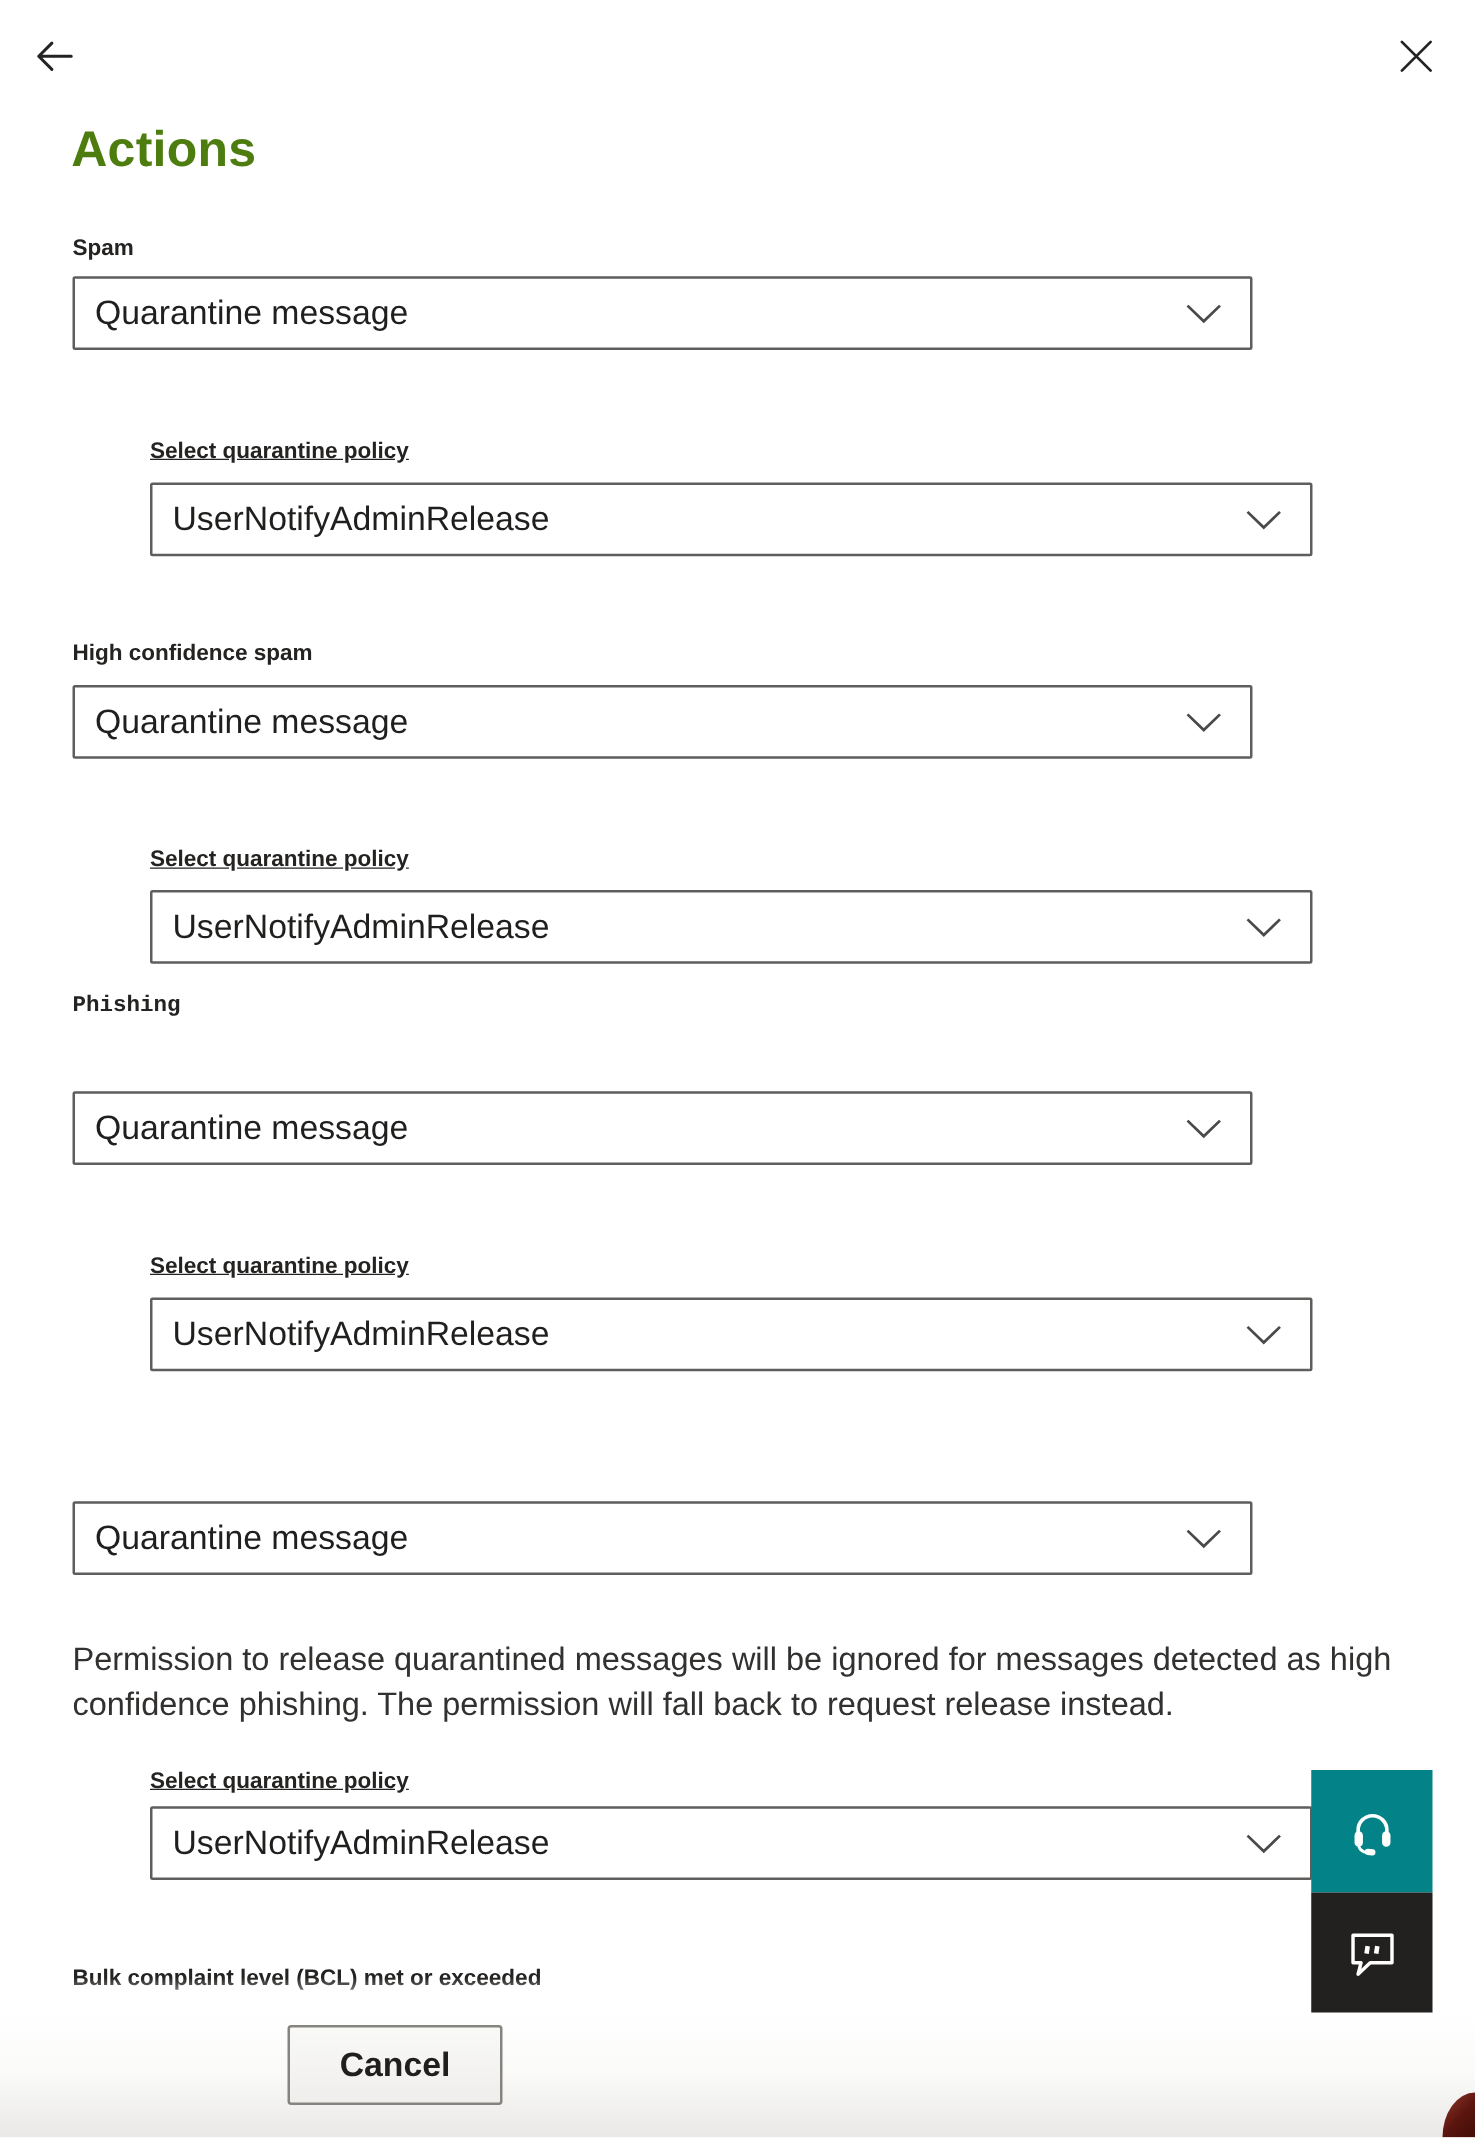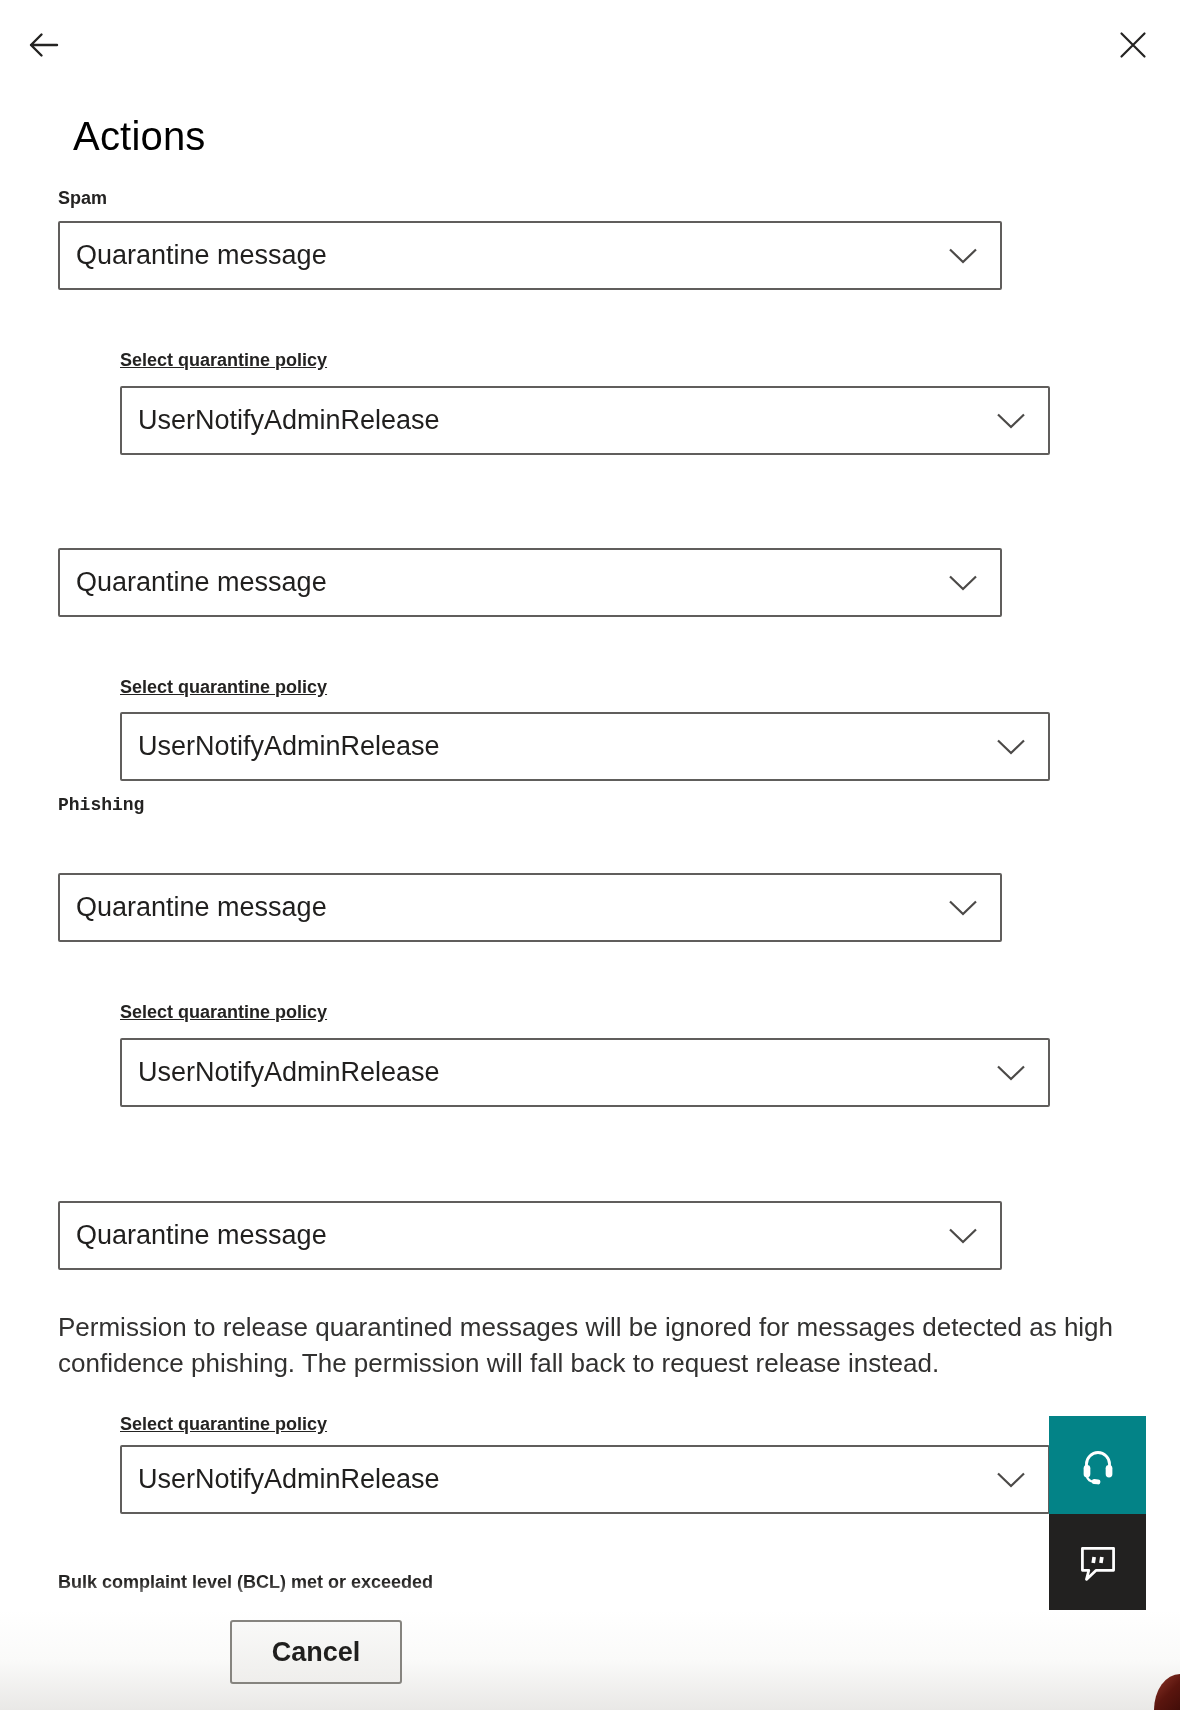--- a/index.html
+++ b/index.html
@@ -5,29 +5,29 @@
   html,body{margin:0;padding:0;background:#fff;}
   .screen{position:relative;width:1180px;height:1710px;overflow:hidden;background:#ffffff;
           font-family:"Liberation Sans",sans-serif;color:#201f1e;}
 
   
   .nav-btn{position:absolute;background:none;border:none;padding:0;cursor:pointer;line-height:0;}
   .back-btn{left:22px;top:26px;width:42px;height:38px;}
   .close-btn{left:1116px;top:28px;width:34px;height:34px;}
 
   
-  .page-title{position:absolute;left:57px;top:96px;margin:16px;font-size:40px;line-height:48px;
-              font-weight:400;color:#000000;letter-spacing:0.2px;}
+  .page-title{position:absolute;left:57px;top:96px;margin:0;font-size:40px;line-height:48px;
+              font-weight:700;color:#4d7c0f;letter-spacing:0.2px;}
 
   
   .label{position:absolute;left:58px;font-size:18px;line-height:36px;font-weight:600;color:#242322;}
   .label.indent{left:120px;text-decoration:underline;}
 
   
-  .dd{position:absolute;height:69px;box-sizing:border-box;background:#fff;border:2px solid #605e5c;
+  .dd{position:absolute;height:59px;box-sizing:border-box;background:#fff;border:2px solid #605e5c;
       border-radius:2px;display:flex;align-items:center;padding:0 62px 0 16px;cursor:pointer;}
   .dd.main{left:58px;width:944px;}
   .dd.indent{left:120px;width:930px;}
   .dd-text{font-size:27px;color:#201f1e;white-space:nowrap;overflow:hidden;}
   .chev{position:absolute;right:22px;top:50%;transform:translateY(-50%);}
 
   
   .t-spam-label{top:180px;}   .t-spam-dd{top:221px;}
   .t-pol1-label{top:342px;}   .t-pol1-dd{top:386px;}
   .t-hcs-label{top:504px;}    .t-hcs-dd{top:548px;}
@@ -91,20 +91,21 @@
   </div>
 
   <div class="label indent t-pol1-label">Select quarantine policy</div>
   <div class="dd indent t-pol1-dd" role="combobox">
     <span class="dd-text">UserNotifyAdminRelease</span>
     <svg class="chev" width="30" height="17" viewBox="0 0 30 17">
       <path d="M2 2 L15 14.5 L28 2" fill="none" stroke="#4c4a48" stroke-width="2.2"></path>
     </svg>
   </div>
 
+  <div class="label t-hcs-label">High confidence spam</div>
   <div class="dd main t-hcs-dd" role="combobox">
     <span class="dd-text">Quarantine message</span>
     <svg class="chev" width="30" height="17" viewBox="0 0 30 17">
       <path d="M2 2 L15 14.5 L28 2" fill="none" stroke="#4c4a48" stroke-width="2.2"></path>
     </svg>
   </div>
 
   <div class="label indent t-pol2-label">Select quarantine policy</div>
   <div class="dd indent t-pol2-dd" role="combobox">
     <span class="dd-text">UserNotifyAdminRelease</span>

